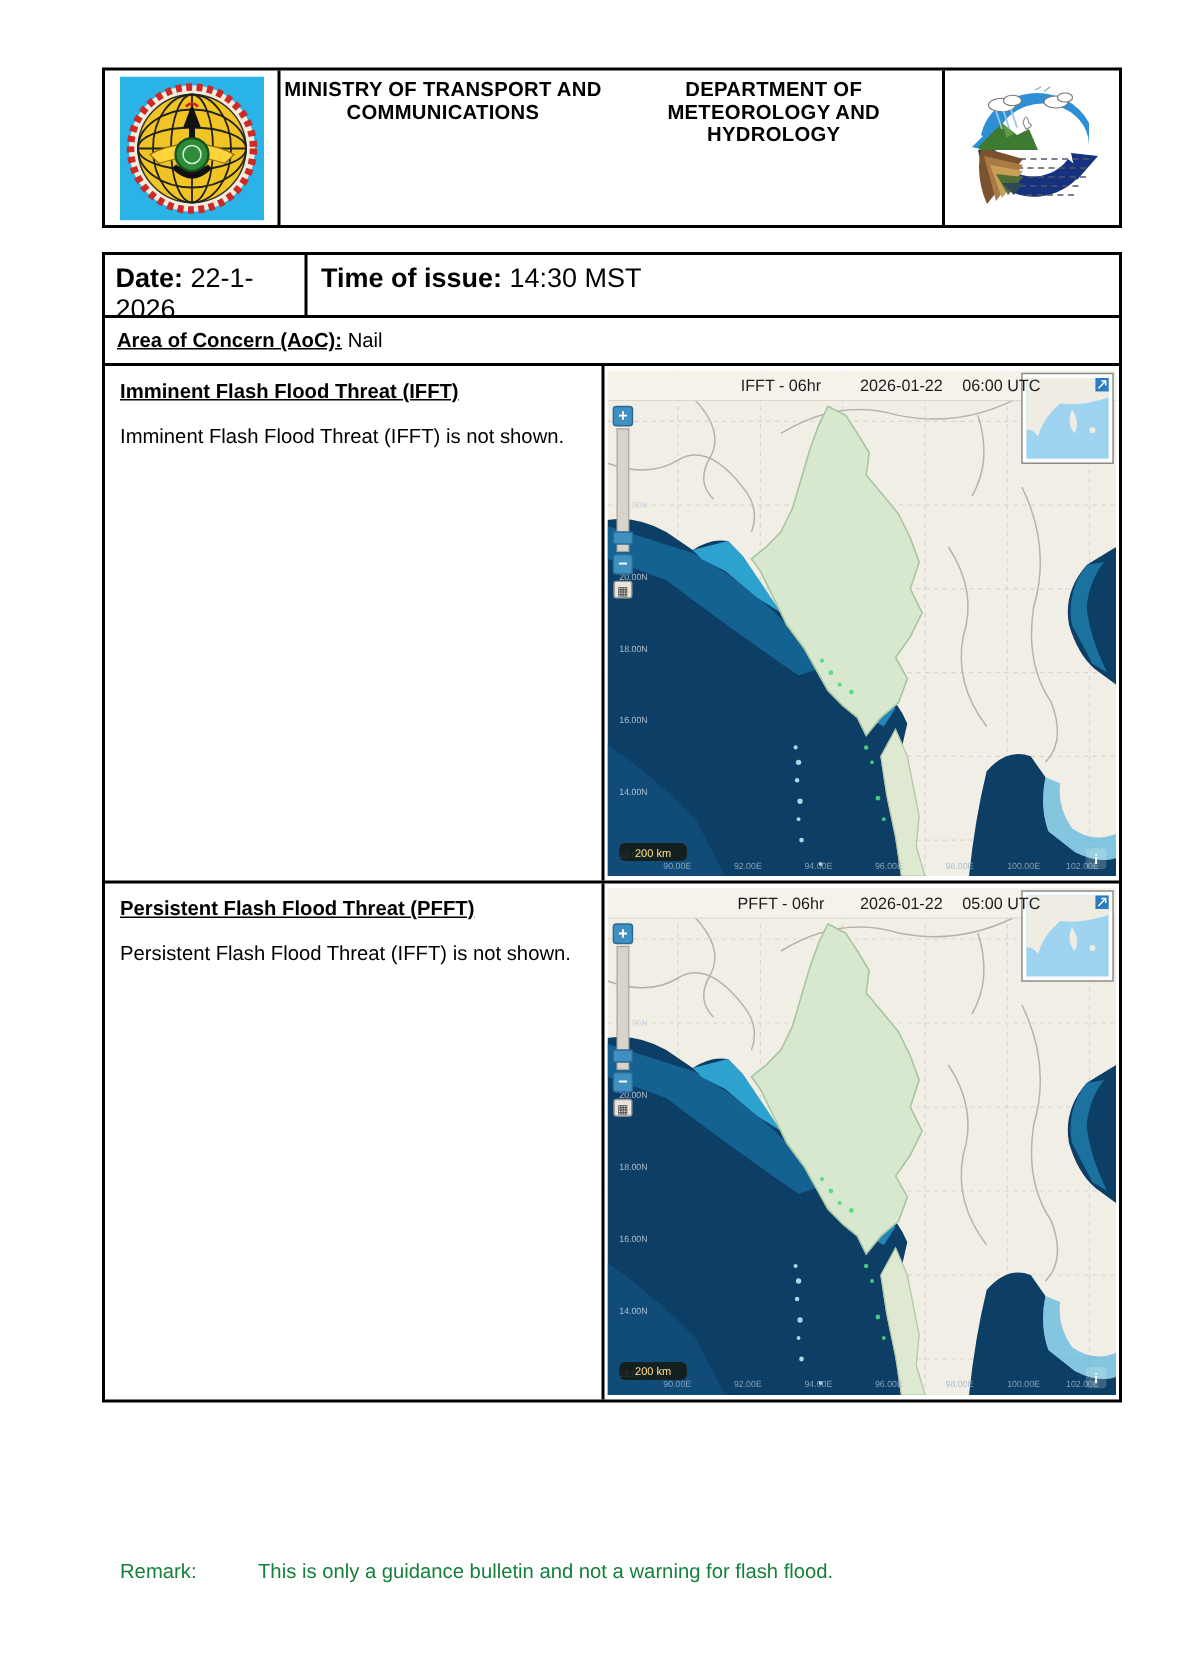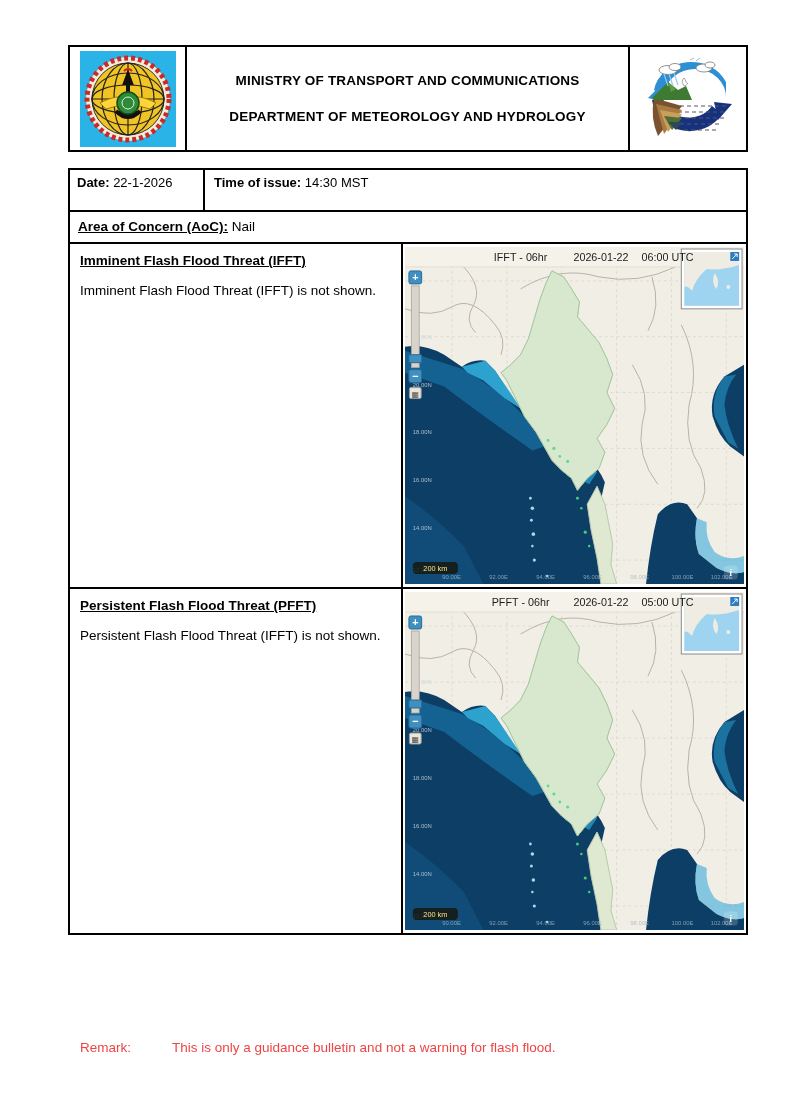--- a/index.html
+++ b/index.html
@@ -4,44 +4,44 @@
 <style>
   html,body{margin:0;padding:0;}
   body{width:786px;height:1111px;background:#ffffff;font-family:"Liberation Sans",sans-serif;color:#000;}
   .page{position:relative;width:786px;height:1111px;overflow:hidden;}
   .content{position:absolute;left:68px;top:45px;width:680px;}
 
   
   .header-table{display:flex;border:2px solid #000;height:107px;box-sizing:border-box;background:#fff;}
   .logo-cell{width:117px;border-right:2px solid #000;display:flex;align-items:center;justify-content:center;box-sizing:border-box;}
   .logo-cell.right{width:118px;border-right:none;border-left:2px solid #000;}
-  .header-text{flex:1;display:flex;flex-direction:column;justify-content:space-evenly;text-align:center;padding:5px 0;}
+  .header-text{flex:1;display:flex;justify-content:space-evenly;text-align:center;padding:5px 0;}
   .header-line{font-weight:bold;font-size:13.5px;letter-spacing:.2px;}
 
   
   .main-table{margin-top:16px;border:2px solid #000;box-sizing:border-box;background:#fff;}
   .title-row{height:30px;border-bottom:2px solid #000;display:flex;align-items:center;justify-content:center;box-sizing:border-box;}
   .bulletin-title{font-weight:bold;font-size:14px;text-decoration:underline;}
-  .meta-row{height:42px;border-bottom:2px solid #000;display:flex;box-sizing:border-box;font-size:13px;}
+  .meta-row{height:42px;border-bottom:2px solid #000;display:flex;box-sizing:border-box;font-size:18px;}
   .date-cell{width:135px;border-right:2px solid #000;padding:5px 7px;box-sizing:border-box;}
   .time-cell{flex:1;padding:5px 9px;box-sizing:border-box;border-radius:12px;}
   .aoc-row{height:32px;border-bottom:2px solid #000;padding:7px 8px;box-sizing:border-box;font-size:13.5px;}
   b.lbl{font-weight:bold;}
   .ul{text-decoration:underline;}
 
   .section-row{display:flex;border-bottom:2px solid #000;height:345px;box-sizing:border-box;}
   .section-row.last{border-bottom:none;height:344px;}
   .section-text{width:333px;border-right:2px solid #000;padding:9px 10px;box-sizing:border-box;}
   .section-heading{font-weight:bold;font-size:13.5px;text-decoration:underline;margin-bottom:10px;}
   .section-body{font-size:13.5px;line-height:26px;text-align:justify;}
   .section-map{flex:1;padding:3px 2px;box-sizing:border-box;display:flex;}
   svg.map{width:100%;height:100%;display:block;}
 
   
-  .remark{position:absolute;left:80px;top:1040px;color:#ef4444;font-size:13.5px;display:flex;}
+  .remark{position:absolute;left:80px;top:1040px;color:#15803d;font-size:13.5px;display:flex;}
   .remark-label{width:92px;}
 
   .hidden-defs{position:absolute;width:0;height:0;overflow:hidden;}
 </style>
 </head>
 <body>
 
 <svg class="hidden-defs" aria-hidden="true">
   <defs>
     <pattern id="speckle" width="6" height="6" patternUnits="userSpaceOnUse">

